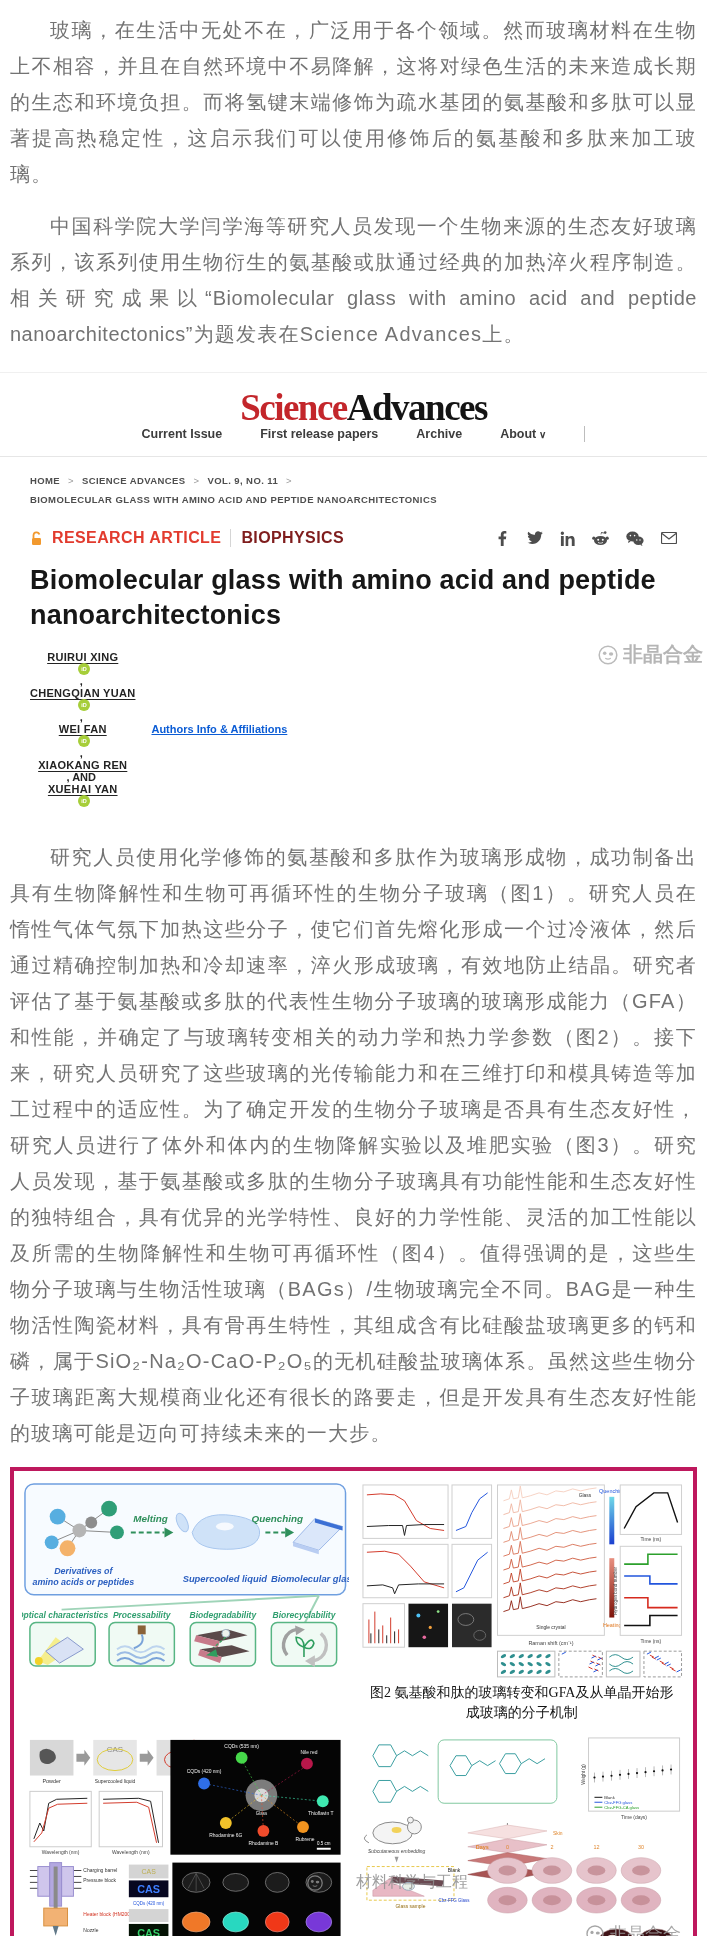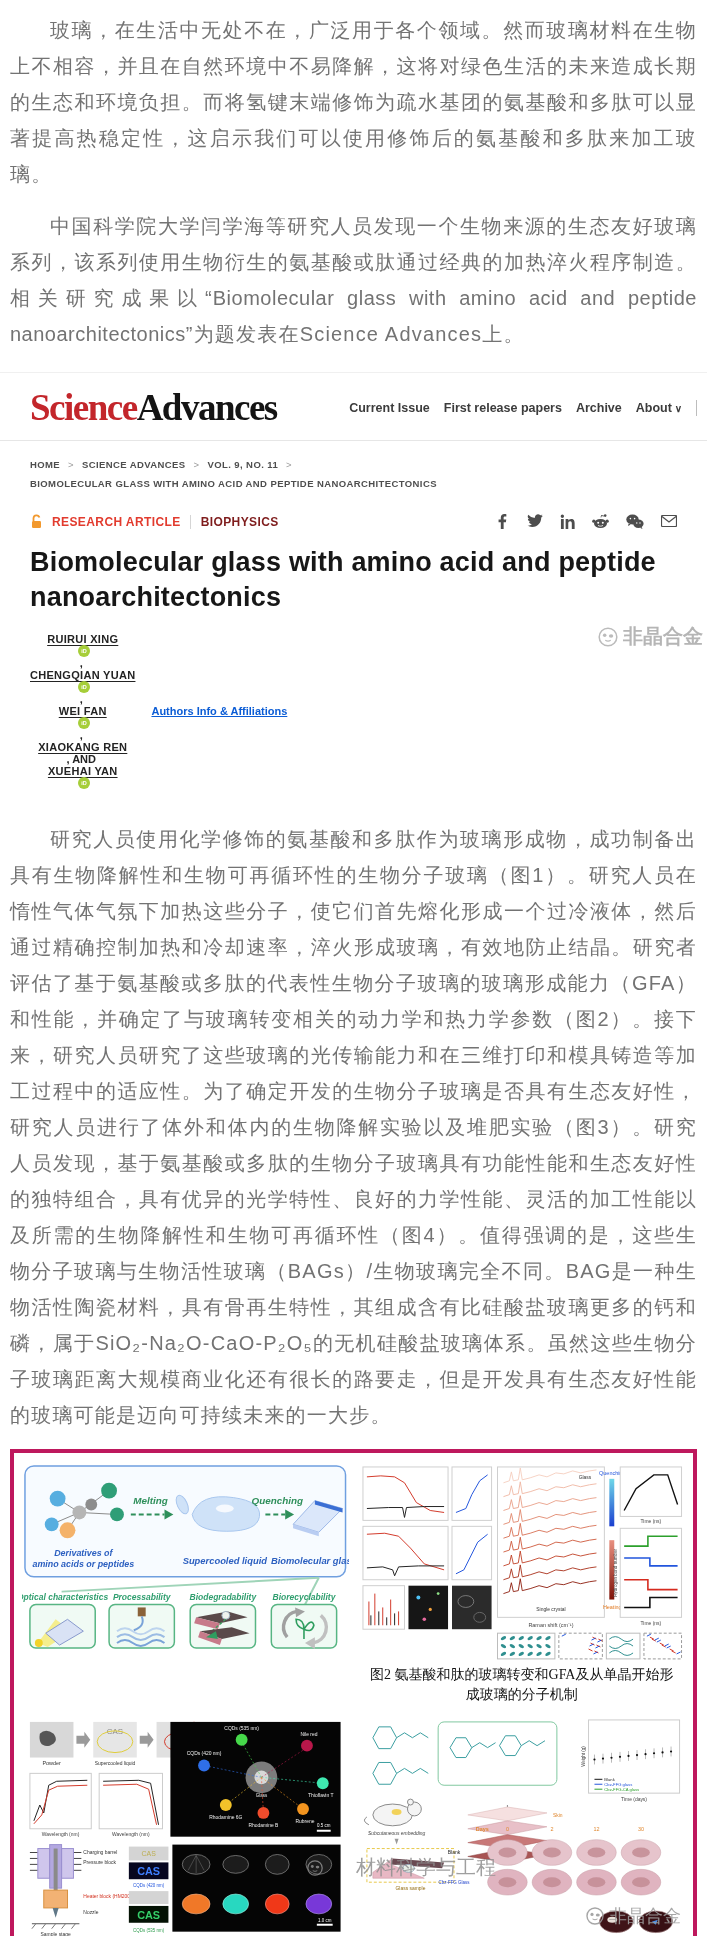--- a/index.html
+++ b/index.html
@@ -8,33 +8,33 @@
   .page{padding:12px 10px 30px;}
 
   
   .cn-p{font-size:20px;line-height:36px;letter-spacing:1.2px;text-align:justify;
         text-indent:2em;margin:0 0 16px;color:#737373;font-weight:400;}
   .en{letter-spacing:.5px;}
 
   
   .journal{margin:20px -10px 30px;border-top:1px solid #f0f0f0;position:relative;background:#fff;}
   .j-header{display:flex;align-items:center;justify-content:space-between;
-            padding:16px 10px 14px 30px;border-bottom:1px solid #e6e6e6;}
+            padding:16px 10px 14px 30px;border-bottom:1px solid #e6e6e6;flex-direction:column;}
   .j-logo{font-family:"Liberation Serif",serif;font-size:37px;font-weight:700;letter-spacing:-1.5px;line-height:1;cursor:pointer;}
   .j-logo .sci{color:#c3262b;}
   .j-logo .adv{color:#141414;}
-  .j-nav{display:flex;align-items:center;gap:14px;font-size:12.5px;font-weight:700;color:#3c3c3c;}
+  .j-nav{display:flex;align-items:center;gap:38px;font-size:12.5px;font-weight:700;color:#3c3c3c;}
   .nav-item{white-space:nowrap;cursor:pointer;}
   .nav-item .chev{font-size:10px;color:#3c3c3c;}
   .nav-cut{width:1px;height:16px;background:#bdbdbd;}
   .j-breadcrumb{padding:18px 30px 6px;font-size:9.5px;font-weight:700;color:#4e4e4e;
                 letter-spacing:.4px;display:flex;gap:8px;flex-wrap:wrap;align-items:flex-end;}
   .bc-sep{color:#9a9a9a;font-weight:400;}
   .j-meta{display:flex;justify-content:space-between;align-items:center;padding:18px 30px 0;}
-  .j-type{display:flex;align-items:flex-end;gap:9px;font-size:12px;font-weight:700;letter-spacing:.4px;}
+  .j-type{display:flex;align-items:center;gap:9px;font-size:16px;font-weight:700;letter-spacing:.4px;}
   .type-label{color:#e23b2e;}
   .subject{color:#7f1d1d;border-left:1px solid #d5d5d5;padding-left:10px;}
   .j-share{display:flex;gap:17px;align-items:center;}
   .j-share svg{display:block;cursor:pointer;}
   .j-title{padding:10px 30px 0;margin:6px 0 0;font-size:27px;font-weight:700;color:#171717;
            line-height:1.3;letter-spacing:.2px;}
   .j-authors{padding:18px 30px 2px;font-size:11px;font-weight:700;color:#232323;
              display:flex;flex-wrap:wrap;align-items:center;row-gap:4px;position:relative;}
   .author-name{text-decoration:underline;text-underline-offset:2px;letter-spacing:.3px;cursor:pointer;}
   .a-sep{white-space:pre;}
@@ -46,21 +46,21 @@
 
   
   .figure-box{border:4px solid #be185d;margin:6px 0 14px;padding:10px 8px 4px;
               display:grid;grid-template-columns:1fr 1fr;column-gap:10px;row-gap:8px;
               position:relative;background:#fff;}
   .fig-cell{display:flex;flex-direction:column;justify-content:space-between;}
   .fig-cell svg{width:100%;height:auto;display:block;}
   .fig-caption{text-align:center;font-family:"Liberation Serif",serif;font-size:14px;
                color:#141414;margin-top:4px;line-height:1.45;}
   .fig2-cap{max-width:310px;margin-left:auto;margin-right:auto;}
-  .wm-fig3{position:absolute;left:43%;top:78%;font-size:20px;color:#8f8f8f;opacity:.85;gap:32px;}
+  .wm-fig3{position:absolute;left:43%;top:78%;font-size:16px;color:#8f8f8f;opacity:.85;gap:32px;}
   .wm-fig4{position:absolute;right:12px;bottom:40px;font-size:18px;color:#9d9d9d;opacity:.9;}
 
   .source-line{font-size:18px;letter-spacing:.8px;color:#141414;margin:10px 0 4px;padding-left:18px;}
   .quote{margin:22px 0 10px;}
 
   
   svg text{font-family:"Liberation Sans",sans-serif;}
 </style>
 </head>
 <body>

